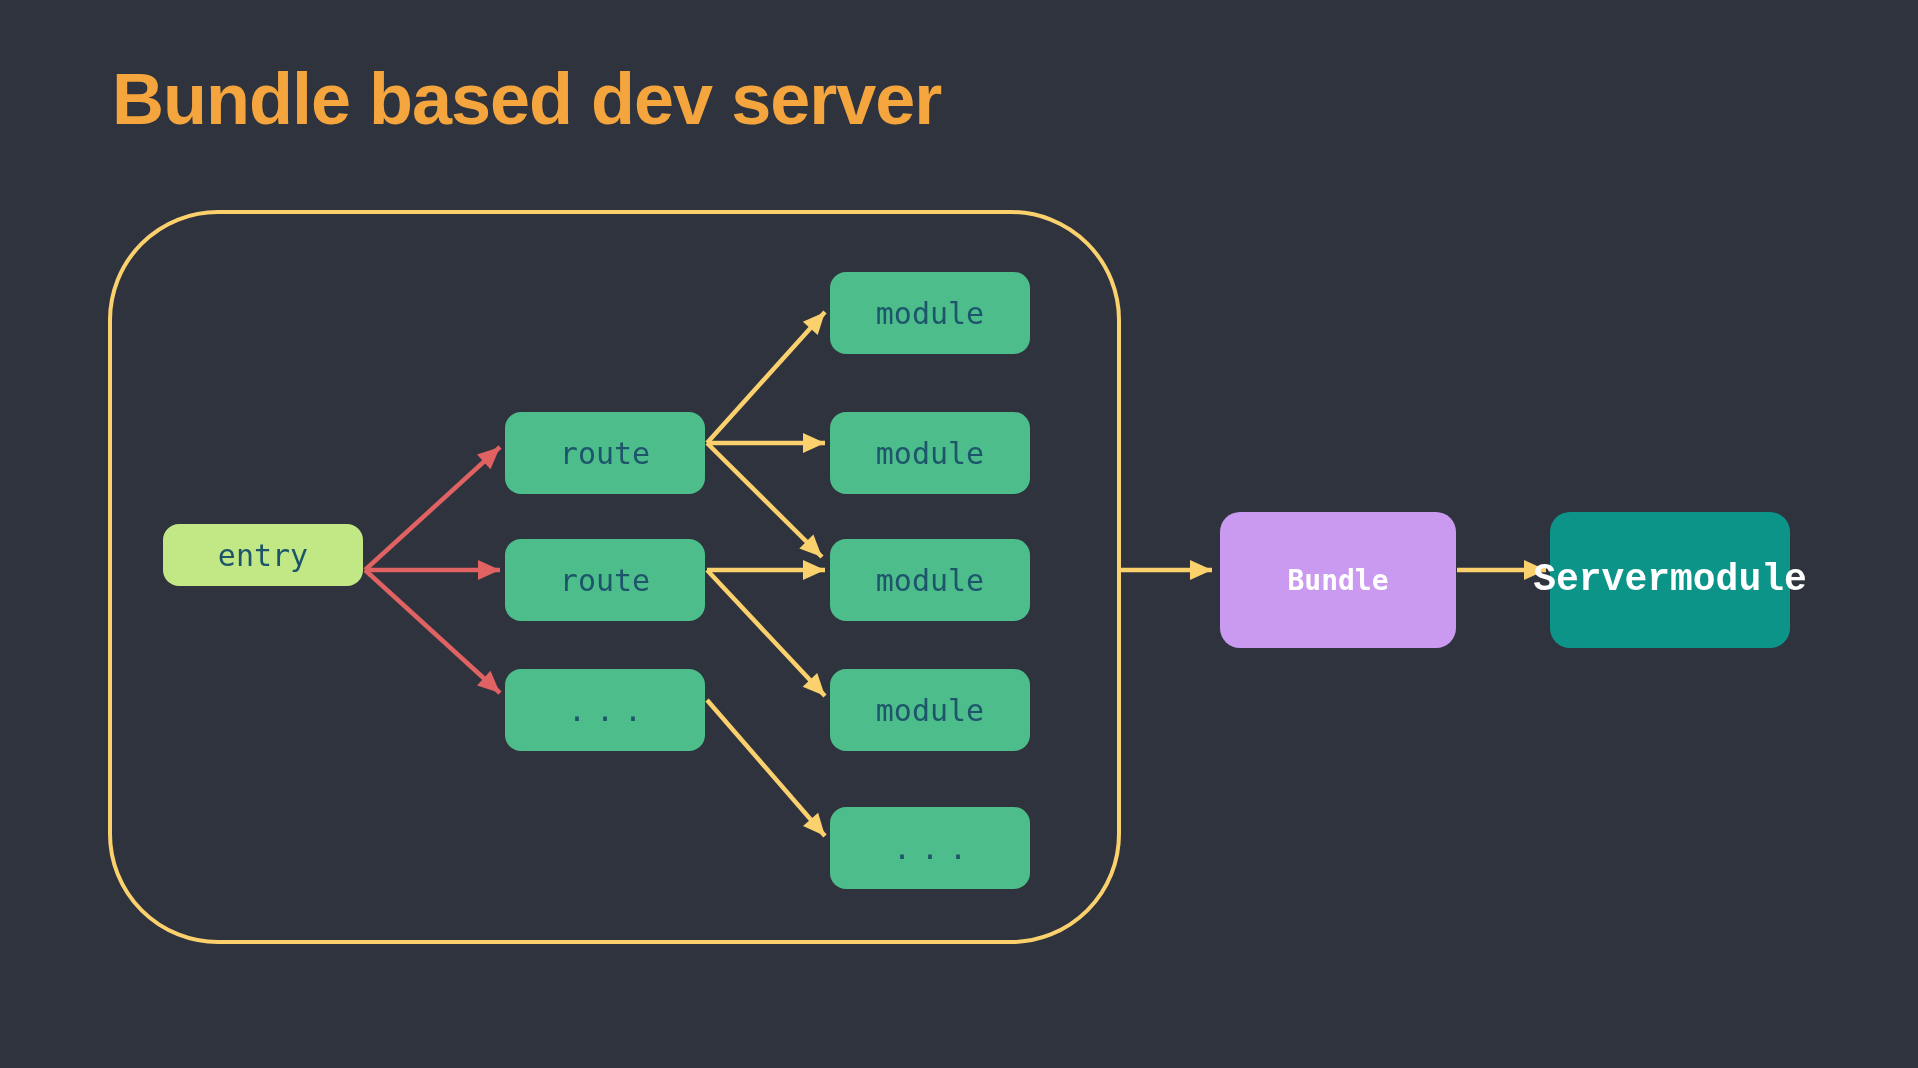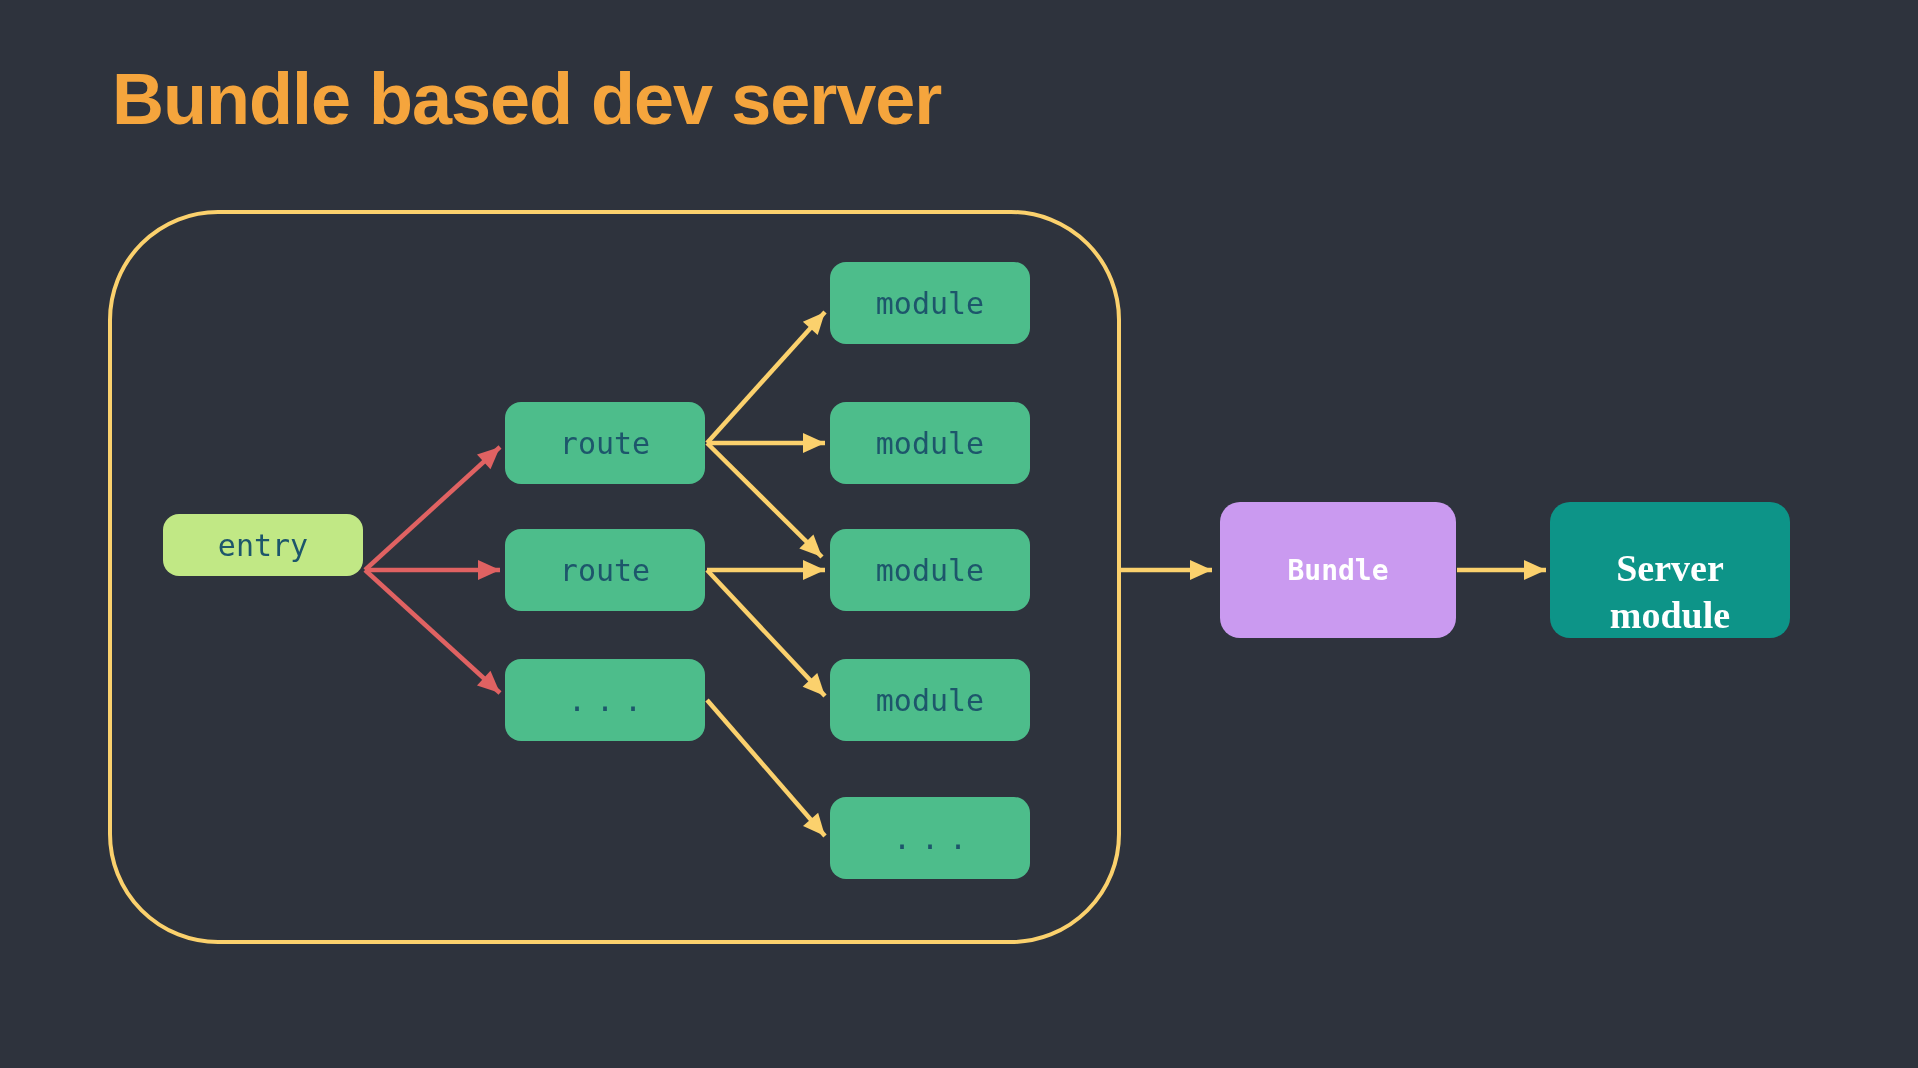--- a/index.html
+++ b/index.html
@@ -52,20 +52,21 @@
   .node{
     position: absolute;
     display: flex;
     align-items: center;
     justify-content: center;
     box-sizing: border-box;
     border-radius: 16px;
     font-family: "DejaVu Sans Mono", monospace;
     font-size: 30px;
     white-space: nowrap;
+    margin-top: 10px;
   }
   .node.green{
     width: 200px;
     height: 82px;
     background: var(--node-green-bg, #4dbd8b);
     color: var(--node-green-text, #1d566b);
   }
   .node.dots{ letter-spacing: 10px; text-indent: 10px; }
 
   #n-entry{
@@ -90,28 +91,27 @@
     color: var(--bundle-text, #ffffff);
     font-weight: bold;
     font-size: 28px;
     border-radius: 20px;
   }
   #n-server{
     left: 1550px; top: 502px;
     width: 240px; height: 136px;
     background: var(--server-bg, #0d9488);
     color: var(--server-text, #ffffff);
-    font-family: Liberation Serif, serif;
+    font-family: Liberation Mono, monospace;
     font-weight: bold;
     font-size: 38px;
     line-height: 1.22;
     border-radius: 20px;
-    flex-direction: column;
+    flex-direction: row;
     text-align: center;
-    justify-content: flex-end;
   }
 </style>
 </head>
 <body>
 
 <div class="stage">
 
   <h1 class="page-title">Bundle based dev server</h1>
 
   <div class="boundary"></div>

